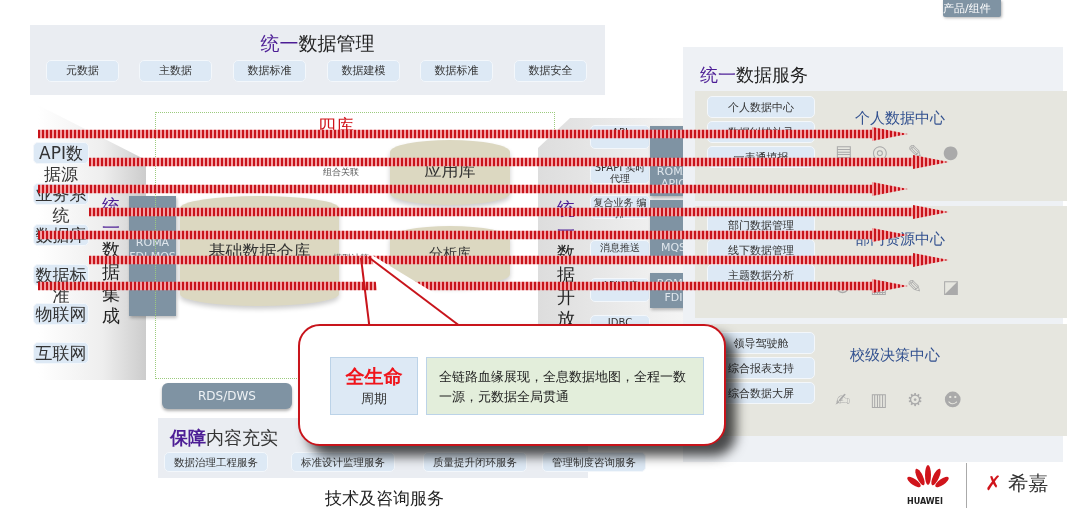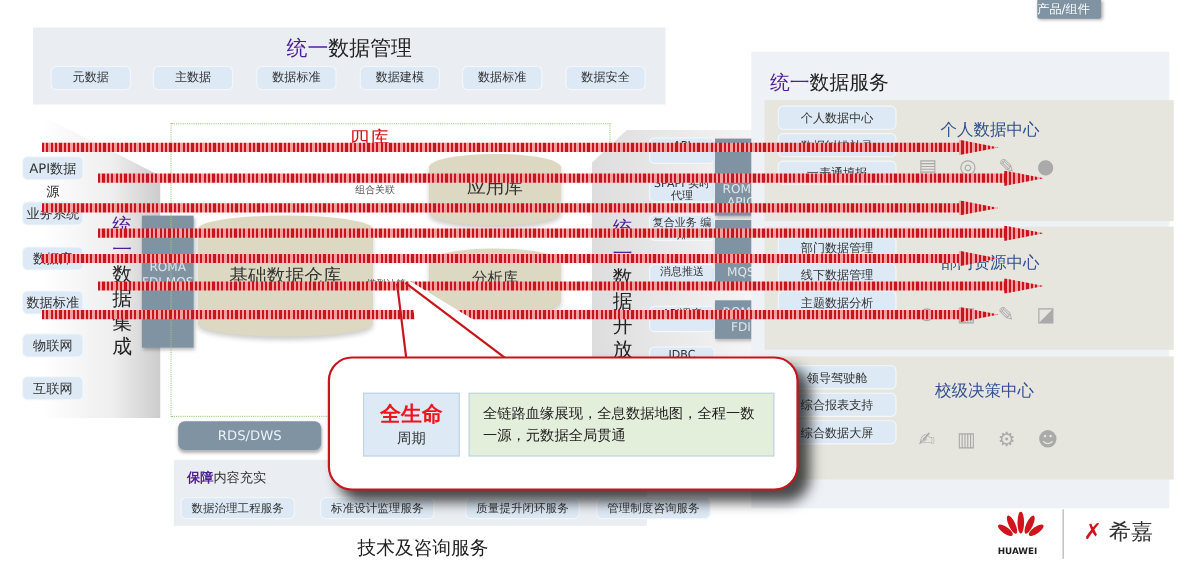--- a/index.html
+++ b/index.html
@@ -6,21 +6,21 @@
   html,body{width:1080px;height:527px;overflow:hidden;background:#fff}
   body{position:relative;font-family:"DejaVu Sans","Liberation Sans",sans-serif;color:#333}
   .abs{position:absolute}
   .badge{left:943px;top:0;width:58px;height:17px;background:#7f93a3;color:#fff;font-size:11px;line-height:17px;border-radius:0 0 2px 2px;box-shadow:1px 1px 3px rgba(0,0,0,.3)}
   .mgmt{left:30px;top:25px;width:575px;height:70px;background:#eaedf2}
   .mgmt-title{left:0;top:6px;width:575px;text-align:center;font-size:19px;color:#222}
   .red{color:#4c1d95}
   .pill{background:#dde9f5;border:1px solid #f3f7fb;border-radius:5px;font-size:11px;text-align:center;color:#333}
   .mgmt .pill{position:absolute;top:35px;height:22px;line-height:20px;width:73px}
   .src-wedge{left:38px;top:105px;width:108px;height:275px;background:linear-gradient(90deg,#fff 0%,#eee 60%,#ccc 100%);clip-path:polygon(0 0,100% 20%,100% 100%,0 100%)}
-  .src .pill{position:absolute;left:20px;width:56px;height:22px;line-height:21px;font-size:12px}
+  .src .pill{position:absolute;left:33px;width:56px;height:22px;line-height:21px;font-size:17px}
   .vtitle{font-size:18px;line-height:22px;color:#222;width:22px;text-align:center}
   .gate{background:#7f93a3;color:#dfe6ec;font-size:11px;text-align:center;box-shadow:1px 2px 3px rgba(0,0,0,.25)}
   .lake{left:155px;top:112px;width:400px;height:267px;border:1px dotted #9ccb7e}
   .lake-title{left:318px;top:114px;font-size:18px;color:#d0141b}
   .cyl{border-radius:50%/12px;background:#dcd8c1;box-shadow:0 3px 5px rgba(0,0,0,.2);text-align:center;color:#333}
   .small{font-size:9px;color:#555}
   .rds{left:162px;top:383px;width:130px;height:26px;background:#7f93a3;border-radius:6px;color:#eef2f5;font-size:12px;text-align:center;line-height:26px;box-shadow:0 2px 3px rgba(0,0,0,.3)}
   .svc-bottom{left:158px;top:418px;width:430px;height:60px;background:#eaedf2}
   .svc-bottom .pill{position:absolute;top:34px;height:20px;line-height:19px;font-size:10.5px}
   .tech{left:325px;top:487px;font-size:17px;color:#222}
@@ -146,21 +146,21 @@
   <div class="ctitle" style="left:155px;top:22px">校级决策中心</div>
   <div class="icons" style="left:140px;top:65px">
       <span>✍</span>
       <span>▥</span>
       <span>⚙</span>
       <span>☻</span>
     </div>
 </div>
 
 <div class="abs svc-bottom">
-  <div class="abs" style="left:12px;top:8px;font-size:12px"><b class="red">保障</b><span>内容充实</span></div>
+  <div class="abs" style="left:12px;top:8px;font-size:18px"><b class="red">保障</b><span>内容充实</span></div>
   <div class="pill" style="left:6px;width:104px">数据治理工程服务</div>
   <div class="pill" style="left:133px;width:104px">标准设计监理服务</div>
   <div class="pill" style="left:265px;width:104px">质量提升闭环服务</div>
   <div class="pill" style="left:384px;width:104px">管理制度咨询服务</div>
 </div>
 <div class="abs tech">技术及咨询服务</div>
 
 <div class="arrow" style="left:38px;top:127px;width:870px"></div>
 <div class="arrow" style="left:89px;top:155px;width:860px"></div>
 <div class="arrow" style="left:38px;top:182px;width:870px"></div>

